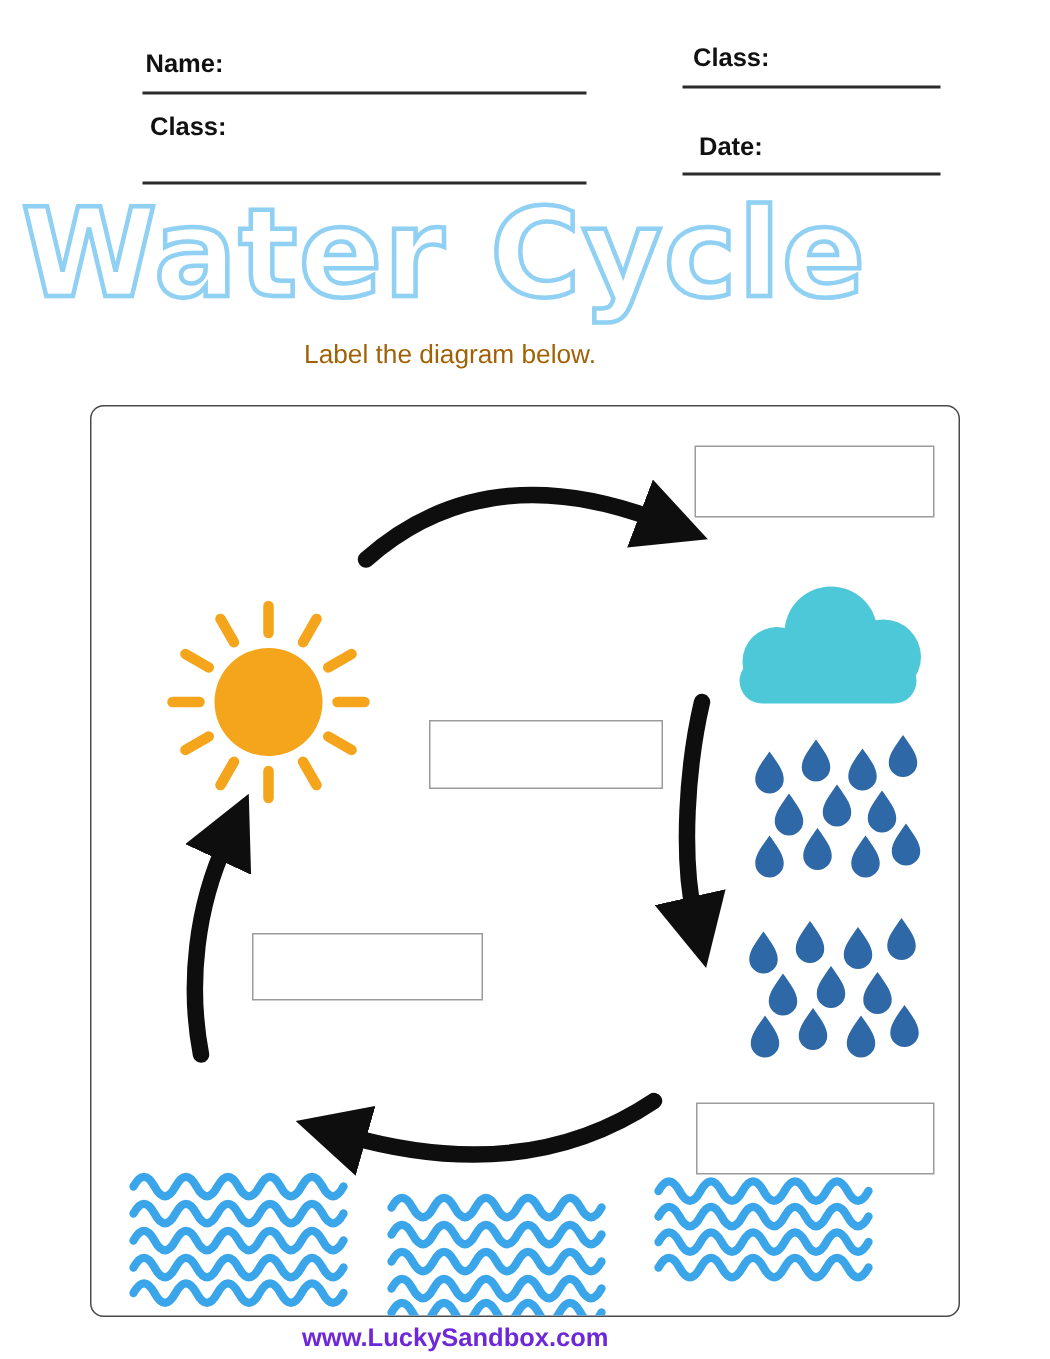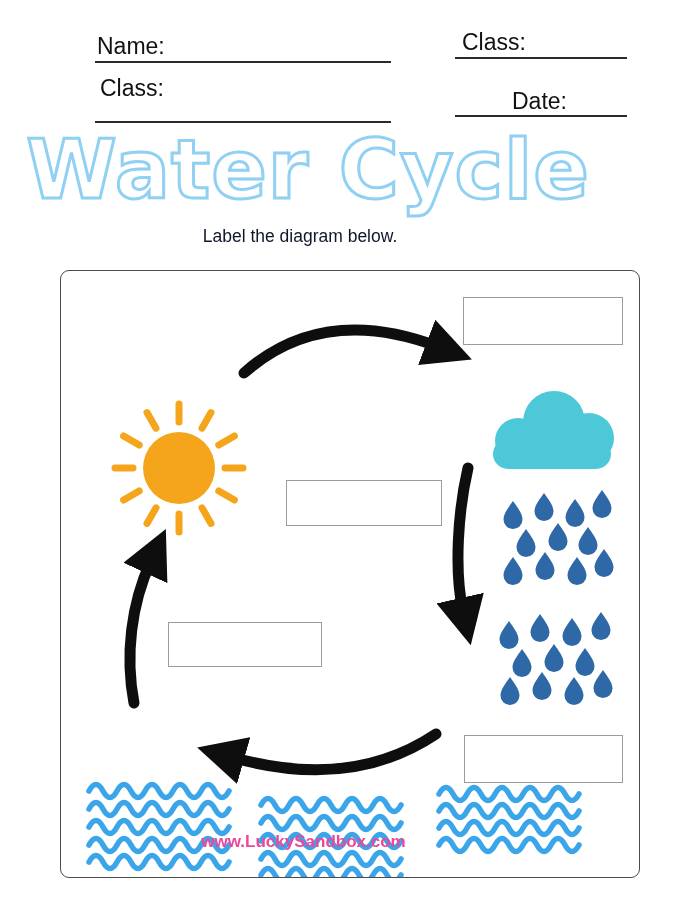--- a/index.html
+++ b/index.html
@@ -1,47 +1,47 @@
 <!DOCTYPE html>
 <html style="--title_outline: #8fd0f3; --sun: #f5a51c; --cloud: #4dc8d8; --rain: #2e68a6; --waves: #3aa5e8; --arrow: #0e0e0e; --box_border: #9b9b9b; --frame_border: #4a4a4a; --line: #2b2b2b;"><head>
 <meta charset="utf-8">
 <style>
   html,body{margin:0;padding:0;background:#ffffff;}
   .page{
     position:relative;width:700px;height:906px;background:#ffffff;
     font-family:"Liberation Sans",sans-serif;color:#1a1a1a;overflow:hidden;
   }
-  .field-label{position:absolute;font-size:23px;color:#111;}
+  .field-label{position:absolute;font-size:17px;color:#111;font-weight:bold;}
   .write-line{position:absolute;height:2px;background:var(--line,#2b2b2b);}
   .title{
-    position:absolute;left:12px;top:122px;width:592px;margin:0;text-align:center;
+    position:absolute;left:0;top:122px;width:592px;margin:0;text-align:center;
     font-family:"DejaVu Sans",sans-serif;font-weight:800;font-size:82px;line-height:96px;
     color:#ffffff;-webkit-text-stroke:3px var(--title_outline,#8fd0f3);
     letter-spacing:1px;white-space:nowrap;
   }
   .instruction{
     position:absolute;left:0;top:226px;width:600px;margin:0;text-align:center;
-    font-size:17.5px;color:#0f172a;
+    font-size:17.5px;color:#a16207;
   }
   .diagram-frame{
     position:absolute;left:60px;top:270px;width:578px;height:606px;
     border:1.6px solid var(--frame_border,#4a4a4a);border-radius:9px;background:#ffffff;
   }
   .diagram-frame svg{position:absolute;left:0;top:0;width:100%;height:100%;}
   .label-box{
     position:absolute;background:#ffffff;border:1.6px solid var(--box_border,#9b9b9b);
     font-size:15px;color:#333;
   }
   .lb1{left:402px;top:26px;width:158px;height:46px;}
   .lb2{left:225px;top:209px;width:154px;height:44px;}
   .lb3{left:107px;top:351px;width:152px;height:43px;}
   .lb4{left:403px;top:464px;width:157px;height:46px;}
   .footer{
-    position:absolute;left:0;top:832px;width:607px;margin:0;text-align:center;
-    font-size:17px;font-weight:700;color:#ec4899;
+    position:absolute;left:0;top:882px;width:607px;margin:0;text-align:center;
+    font-size:17px;font-weight:700;color:#6d28d9;
   }
   
   .arrow-stroke{stroke:var(--arrow,#0e0e0e);stroke-width:11;fill:none;stroke-linecap:round;}
   #arrowhead path{fill:var(--arrow,#0e0e0e);}
   .sun-fill{fill:var(--sun,#f5a51c);}
   .sun-ray{stroke:var(--sun,#f5a51c);stroke-width:7;stroke-linecap:round;}
   .cloud-fill{fill:var(--cloud,#4dc8d8);}
   .rain-fill{fill:var(--rain,#2e68a6);}
   .wave-stroke{stroke:var(--waves,#3aa5e8);stroke-width:5.5;fill:none;stroke-linecap:round;}
 </style>
@@ -52,21 +52,21 @@
 
   <span class="field-label" style="left:97px;top:33px;">Name:</span>
   <div class="write-line" style="left:95px;top:61px;width:296px;"></div>
 
   <span class="field-label" style="left:462px;top:29px;">Class:</span>
   <div class="write-line" style="left:455px;top:57px;width:172px;"></div>
 
   <span class="field-label" style="left:100px;top:75px;">Class:</span>
   <div class="write-line" style="left:95px;top:121px;width:296px;"></div>
 
-  <span class="field-label" style="left:466px;top:88px;margin-left:46px;">Date:</span>
+  <span class="field-label" style="left:466px;top:88px;">Date:</span>
   <div class="write-line" style="left:455px;top:115px;width:172px;"></div>
 
   <h1 class="title">Water Cycle</h1>
 
   <p class="instruction">Label the diagram below.</p>
 
   <div class="diagram-frame">
 
     <svg viewBox="0 0 578 606">
       <defs>

